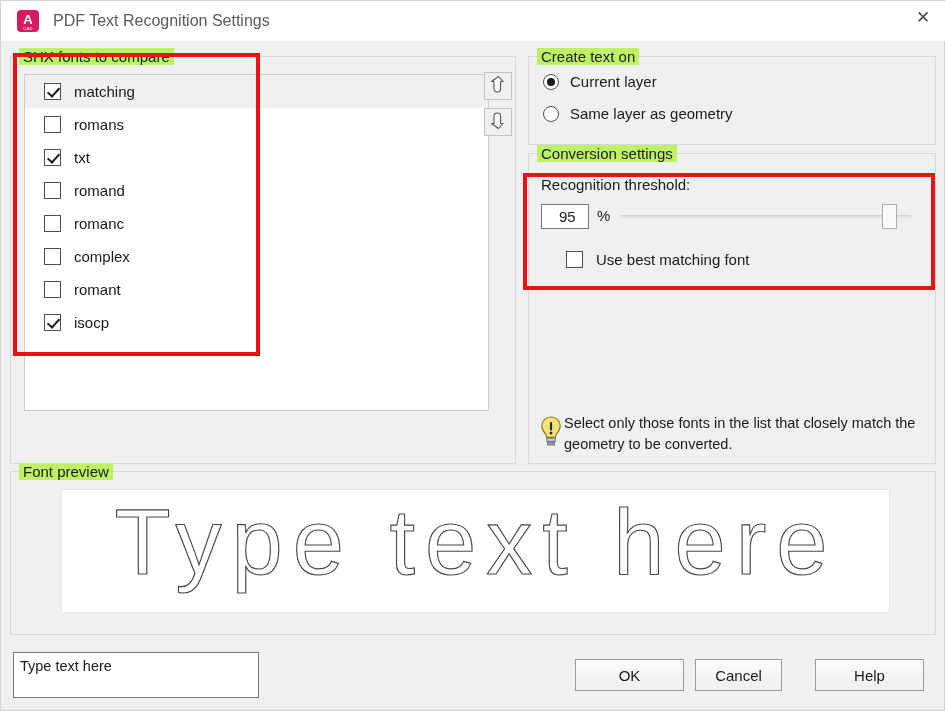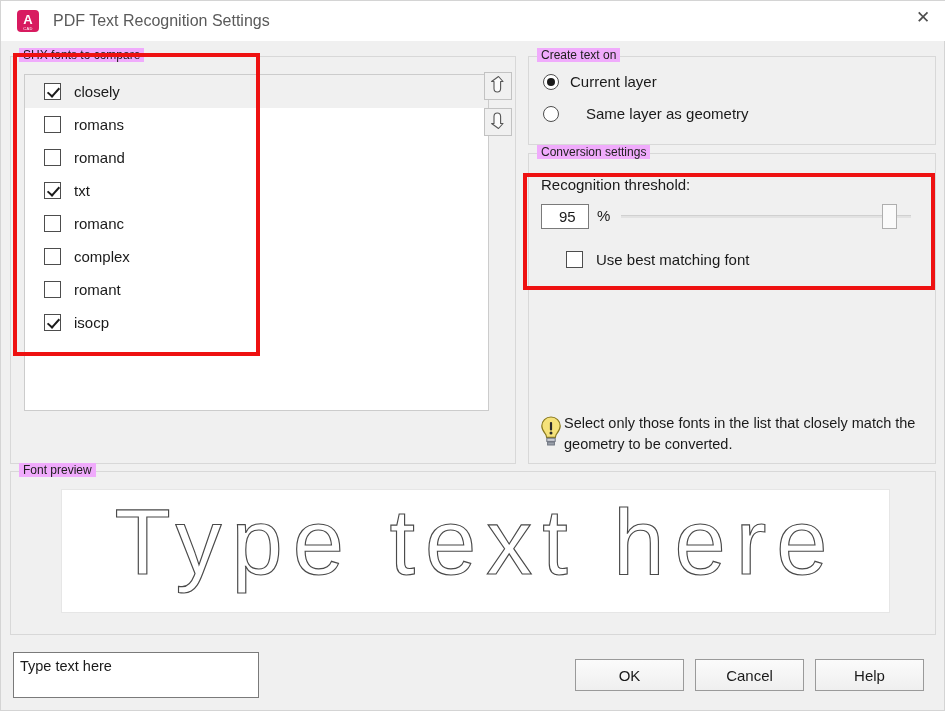--- a/index.html
+++ b/index.html
@@ -54,23 +54,23 @@
   }
 
   
   .group {
     position: absolute;
     border: 1px solid #d8d8d8;
     background: #f0f0f0;
   }
   .group > .legend {
     position: absolute; top: -9px; left: 8px;
-    background: #f0abfc;
+    background: #bef264;
     padding: 0 4px;
-    font-size: 12px; color: #202020;
+    font-size: 15px; color: #202020;
     white-space: nowrap;
   }
 
   
   #left-group { left: 9px; top: 55px; width: 506px; height: 408px; }
   #font-listbox {
     position: absolute; left: 13px; top: 17px;
     width: 465px; height: 337px;
     background: #ffffff;
     border: 1px solid #cccccc;
@@ -200,21 +200,21 @@
 
   
   #text-input {
     position: absolute; left: 12px; top: 651px;
     width: 246px; height: 46px;
     background: #ffffff; border: 1px solid #7a7a7a;
     font-size: 14.5px; color: #1a1a1a;
     padding: 5px 6px;
   }
   #btn-ok     { left: 574px; top: 658px; width: 109px; height: 32px; }
-  #btn-cancel { left: 694px; top: 658px; width: 109px; height: 32px; }
+  #btn-cancel { left: 694px; top: 658px; width: 87px; height: 32px; }
   #btn-help   { left: 814px; top: 658px; width: 109px; height: 32px; }
 
   
   .redbox {
     position: absolute;
     border: 4px solid #ee1111;
     pointer-events: none;
     background: transparent;
   }
   #redbox-fonts { left: 12px; top: 52px; width: 247px; height: 303px; }
@@ -233,33 +233,33 @@
     <div id="title-text">PDF Text Recognition Settings</div>
     <div id="close-btn">✕</div>
   </div>
 
   <div class="group" id="left-group">
     <div class="legend">SHX fonts to compare</div>
 
     <div id="font-listbox">
       <div class="list-row selected">
         <span class="cb checked"></span>
-        <span class="list-label">closely</span>
+        <span class="list-label">matching</span>
       </div>
       <div class="list-row">
         <span class="cb"></span>
         <span class="list-label">romans</span>
-      </div>
-      <div class="list-row">
-        <span class="cb"></span>
-        <span class="list-label">romand</span>
       </div>
       <div class="list-row">
         <span class="cb checked"></span>
         <span class="list-label">txt</span>
+      </div>
+      <div class="list-row">
+        <span class="cb"></span>
+        <span class="list-label">romand</span>
       </div>
       <div class="list-row">
         <span class="cb"></span>
         <span class="list-label">romanc</span>
       </div>
       <div class="list-row">
         <span class="cb"></span>
         <span class="list-label">complex</span>
       </div>
       <div class="list-row">
@@ -290,21 +290,21 @@
       </svg>
     </span>
   </div>
 
   <div class="group" id="create-group">
     <div class="legend">Create text on</div>
     <div class="radio-row" style="top:16px;">
       <span class="radio on"></span>
       <span class="radio-label">Current layer</span>
     </div>
-    <div class="radio-row" style="top:48px;gap:16px;">
+    <div class="radio-row" style="top:48px;">
       <span class="radio"></span>
       <span class="radio-label">Same layer as geometry</span>
     </div>
   </div>
 
   <div class="group" id="conv-group">
     <div class="legend">Conversion settings</div>
 
     <div id="thr-label">Recognition threshold:</div>
 

